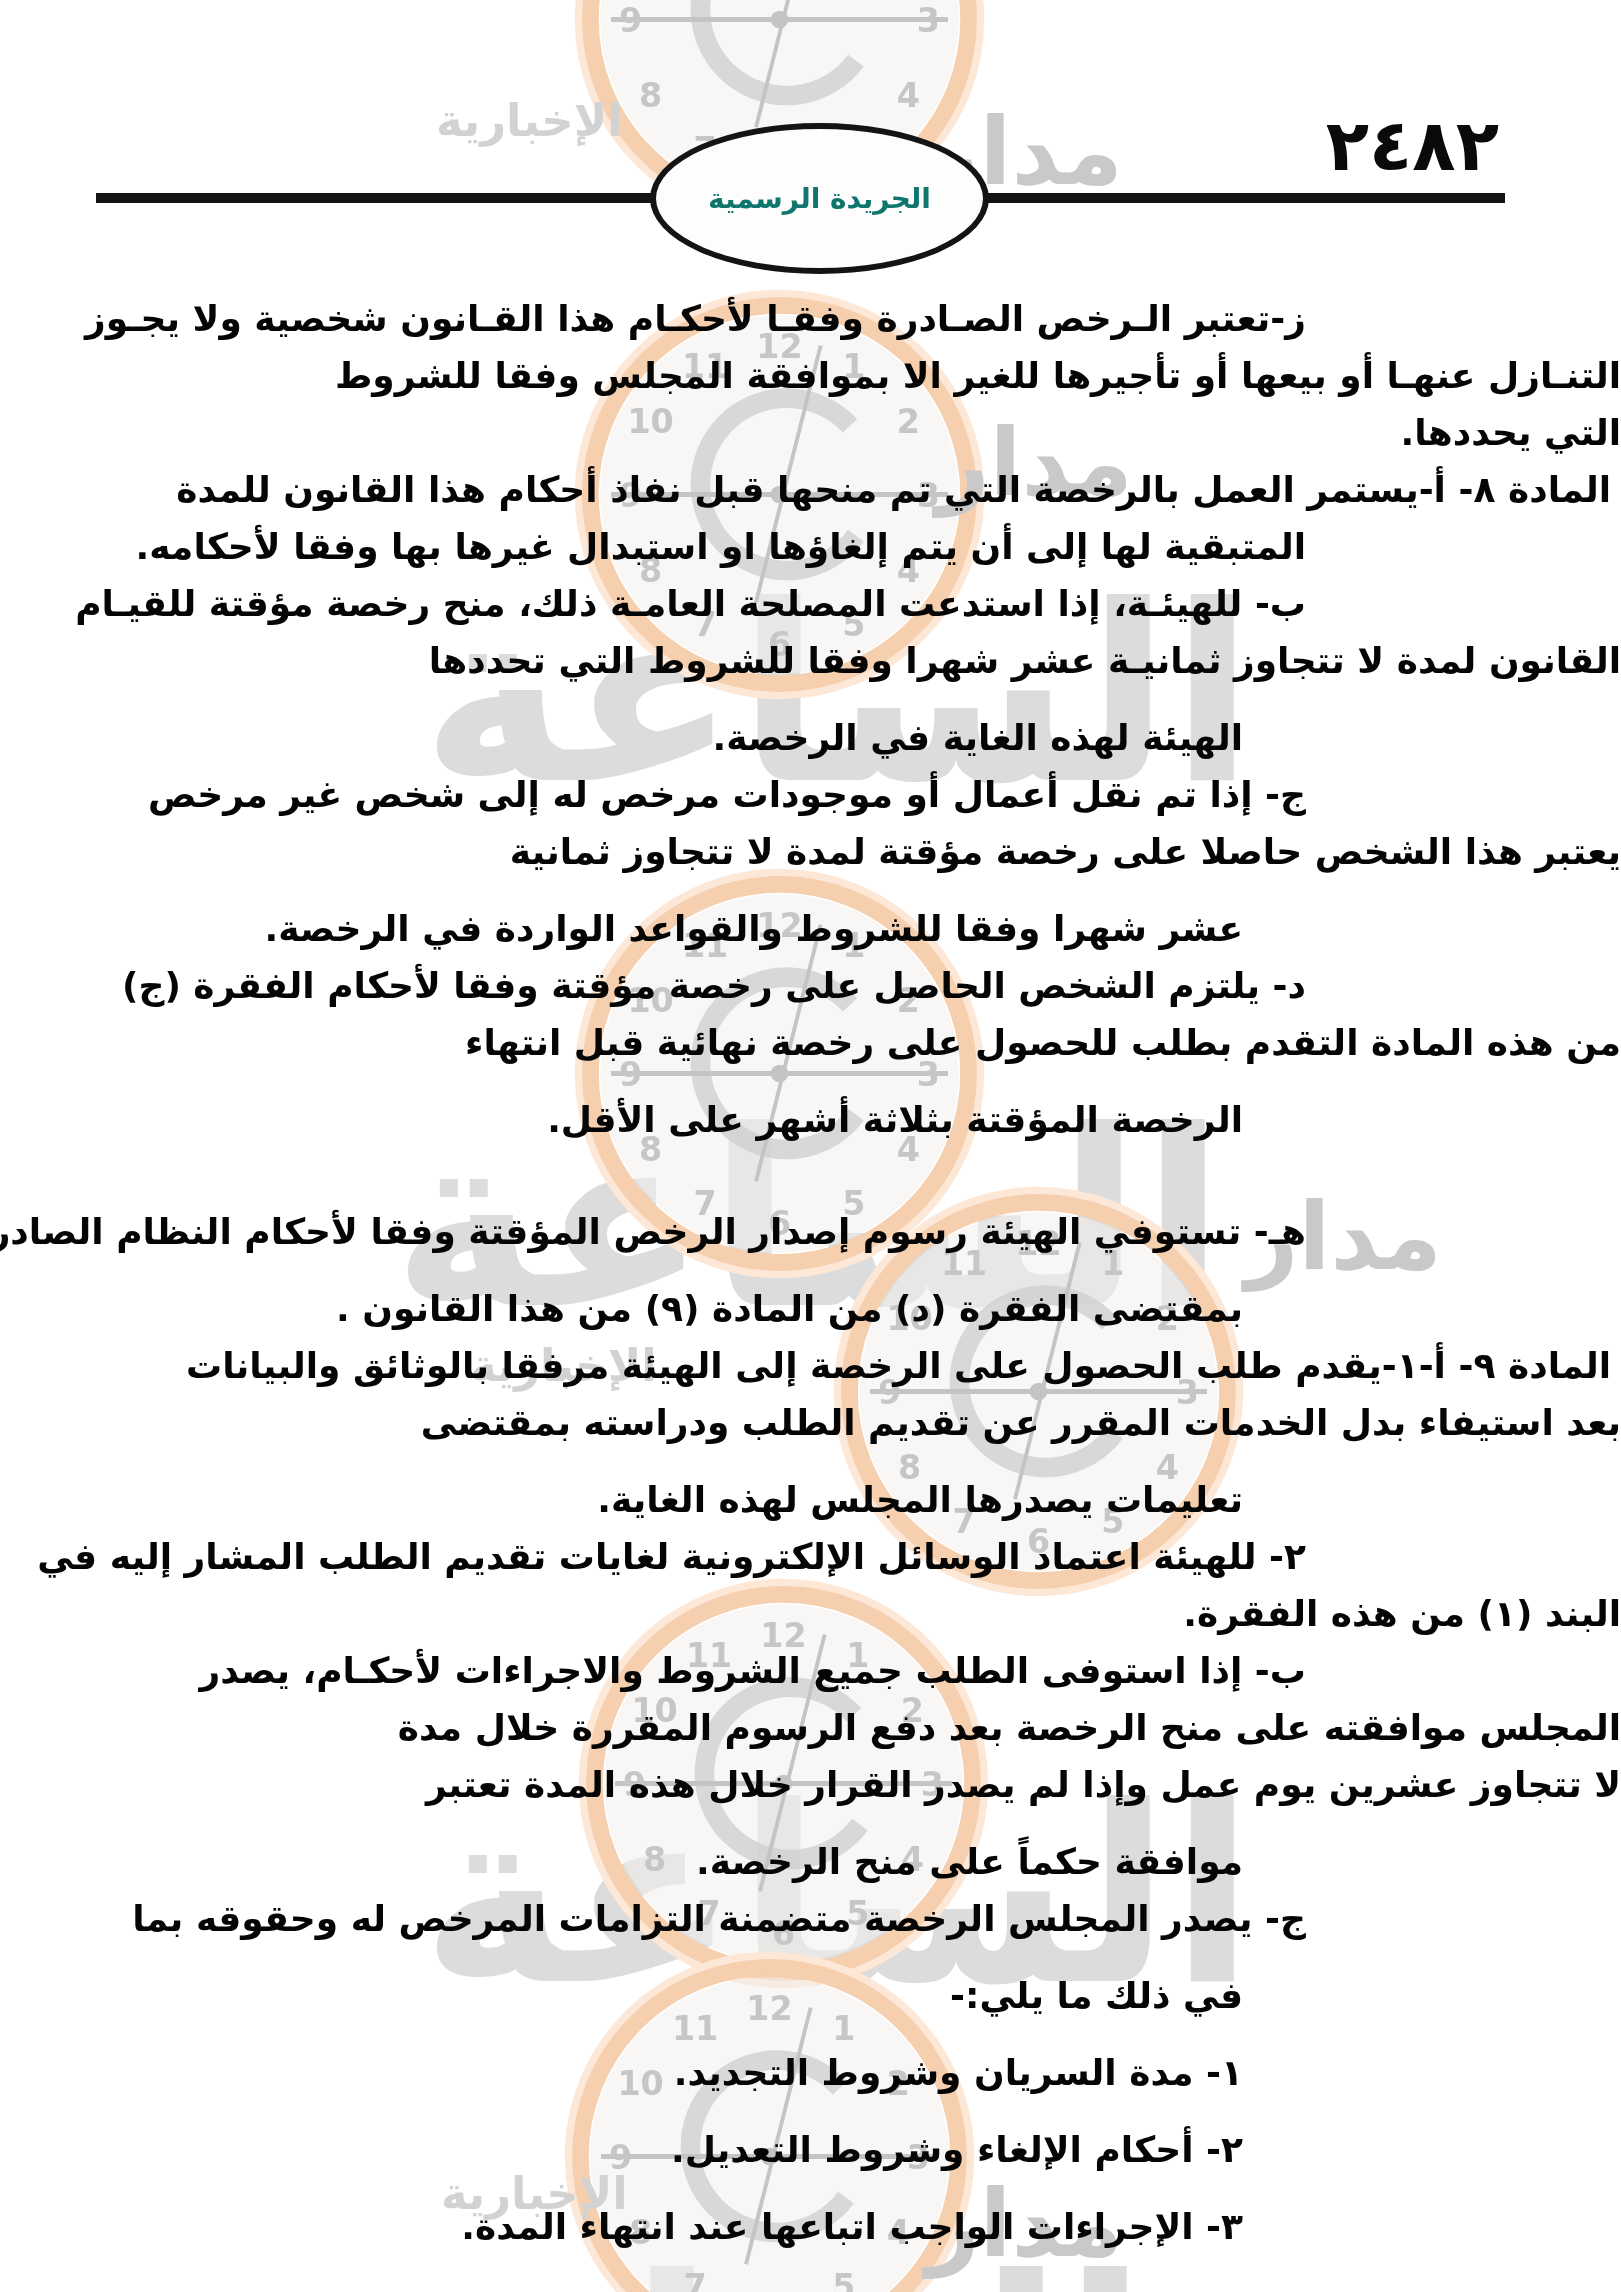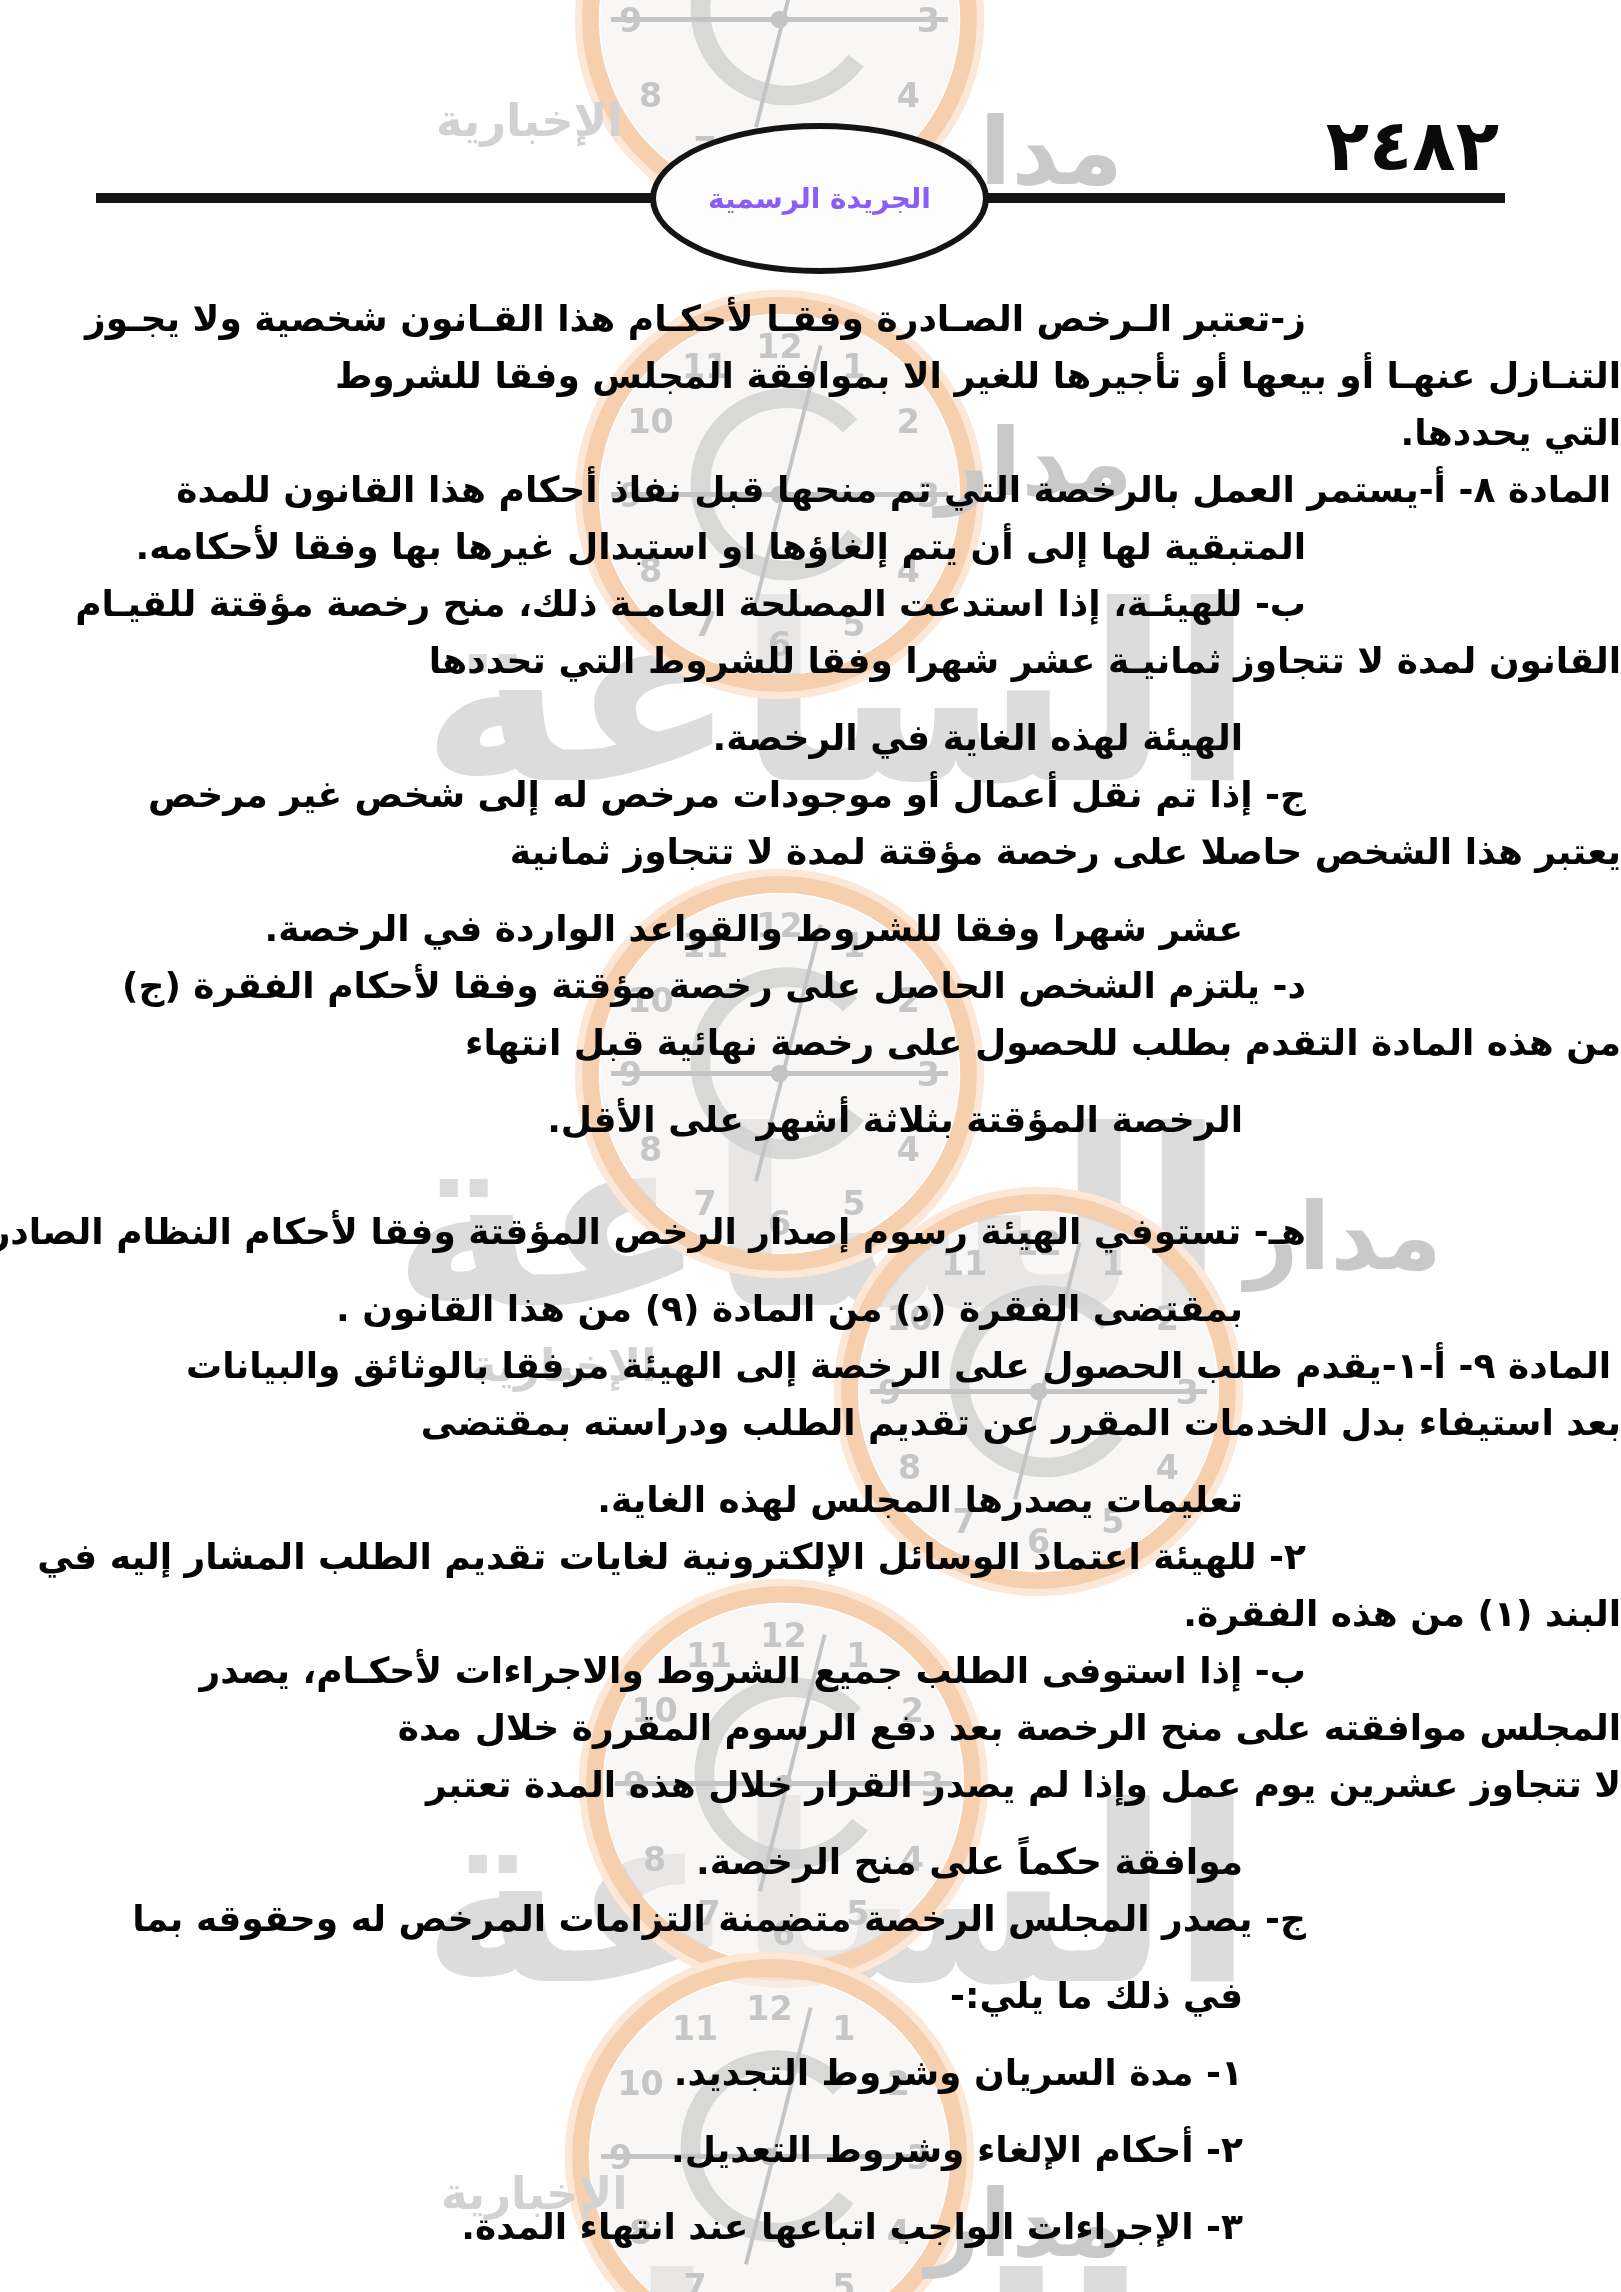--- a/index.html
+++ b/index.html
@@ -35,21 +35,21 @@
   .rule{
     position:absolute;top:193px;left:96px;width:1409px;height:9.8px;
     background:#141414;z-index:2;
   }
   .masthead-oval{
     position:absolute;left:650px;top:123px;width:327px;height:139px;
     border:6.9px solid #141414;border-radius:50%;background:#fdfdfd;
     display:flex;align-items:center;justify-content:center;z-index:3;
   }
   .masthead-oval span{
-    font-size:28px;font-weight:bold;color:#8b5cf6;direction:rtl;
+    font-size:28px;font-weight:bold;color:#0f766e;direction:rtl;
   }
   
   .content{
     position:absolute;top:290px;left:0;width:1621px;z-index:2;
     direction:rtl;
   }
   .line{
     white-space:nowrap;
     line-height:57px;font-size:36px;font-weight:bold;color:#050505;
     text-align:right;

